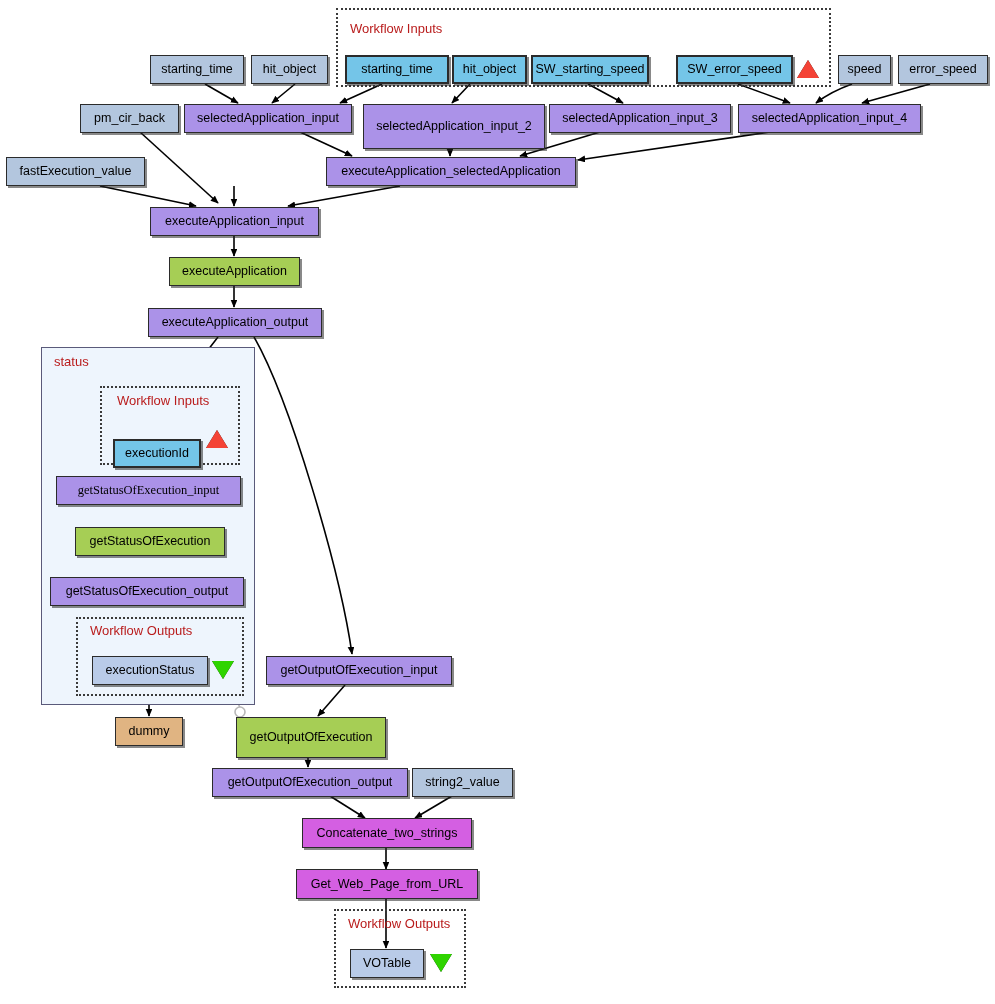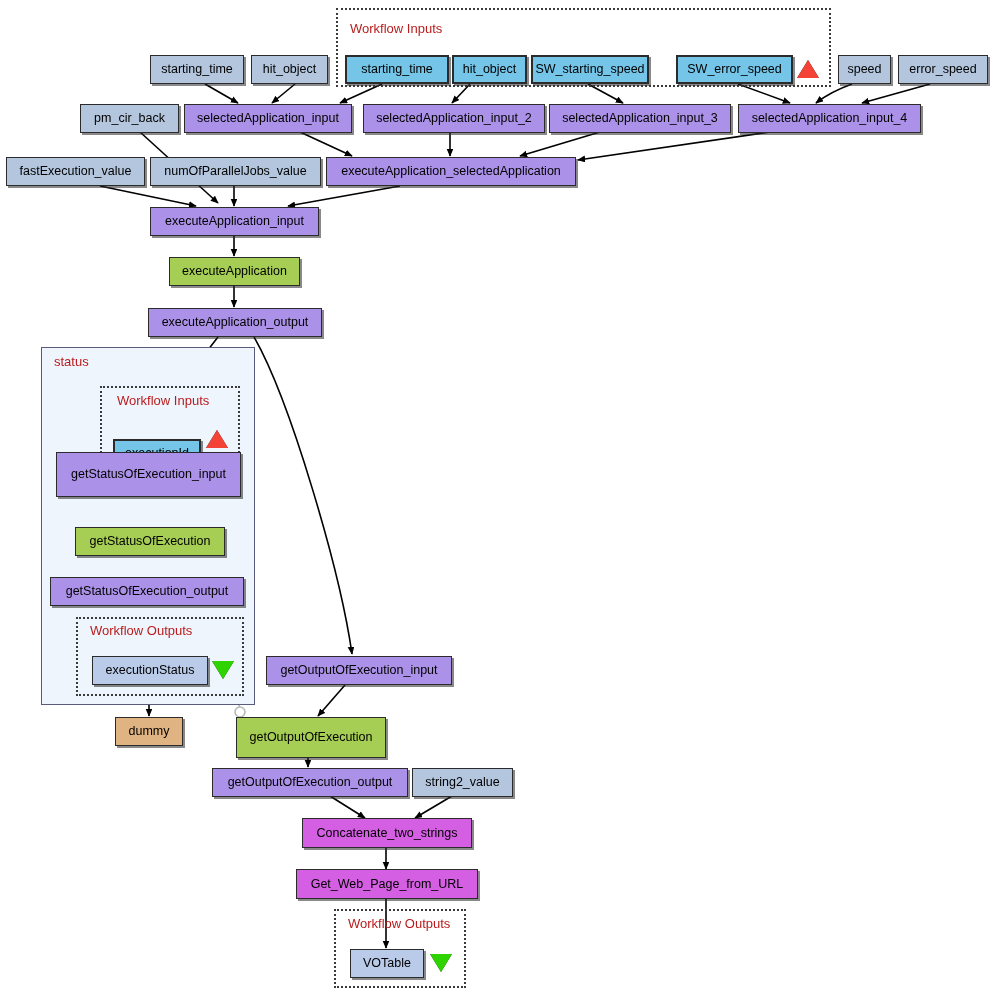--- a/index.html
+++ b/index.html
@@ -194,36 +194,33 @@
   <div class="node n-steel" style="left:898px; top:55px; width:90px; height:29px;">
     <span>error_speed</span>
   </div>
 
   <div class="node n-steel" style="left:80px; top:104px; width:99px; height:29px;">
     <span>pm_cir_back</span>
   </div>
   <div class="node n-purple" style="left:184px; top:104px; width:168px; height:29px;">
     <span>selectedApplication_input</span>
   </div>
-  <div class="node n-purple" style="left:363px; top:104px; width:182px; height:29px;">
+  <div class="node n-purple" style="left:363px; top:104px; width:182px; height:45px;">
     <span>selectedApplication_input_2</span>
   </div>
   <div class="node n-purple" style="left:549px; top:104px; width:182px; height:29px;">
     <span>selectedApplication_input_3</span>
   </div>
   <div class="node n-purple" style="left:738px; top:104px; width:183px; height:29px;">
     <span>selectedApplication_input_4</span>
   </div>
 
   <div class="node n-steel" style="left:6px; top:157px; width:139px; height:29px;">
     <span>fastExecution_value</span>
   </div>
-  <div class="node n-steel" style="left:150px; top:157px; width:171px; height:29px;">
-    <span>numOfParallelJobs_value</span>
-  </div>
   <div class="node n-purple" style="left:326px; top:157px; width:250px; height:29px;">
     <span>executeApplication_selectedApplication</span>
   </div>
 
   <div class="node n-purple" style="left:150px; top:207px; width:169px; height:29px;">
     <span>executeApplication_input</span>
   </div>
   <div class="node n-green" style="left:169px; top:257px; width:131px; height:29px;">
     <span>executeApplication</span>
   </div>
@@ -235,21 +232,21 @@
   <div class="cluster-label" style="left:54px; top:354px;">status</div>
 
   <div class="cluster cluster-dotted" style="left:100px; top:386px; width:140px; height:79px;"></div>
   <div class="cluster-label" style="left:117px; top:393px;">Workflow Inputs</div>
 
   <div class="node n-sky" style="left:113px; top:439px; width:88px; height:29px;">
     <span>executionId</span>
   </div>
   <div class="tri tri-up" style="left:206px; top:430px;"></div>
 
-  <div class="node n-purple" style="left:56px; top:452px; width:185px; height:45px;">
+  <div class="node n-purple" style="left:56px; top:476px; width:185px; height:29px;font-family:Liberation Serif, serif;">
     <span>getStatusOfExecution_input</span>
   </div>
   <div class="node n-green" style="left:75px; top:527px; width:150px; height:29px;">
     <span>getStatusOfExecution</span>
   </div>
   <div class="node n-purple" style="left:50px; top:577px; width:194px; height:29px;">
     <span>getStatusOfExecution_output</span>
   </div>
 
   <div class="cluster cluster-dotted" style="left:76px; top:617px; width:168px; height:79px;"></div>

